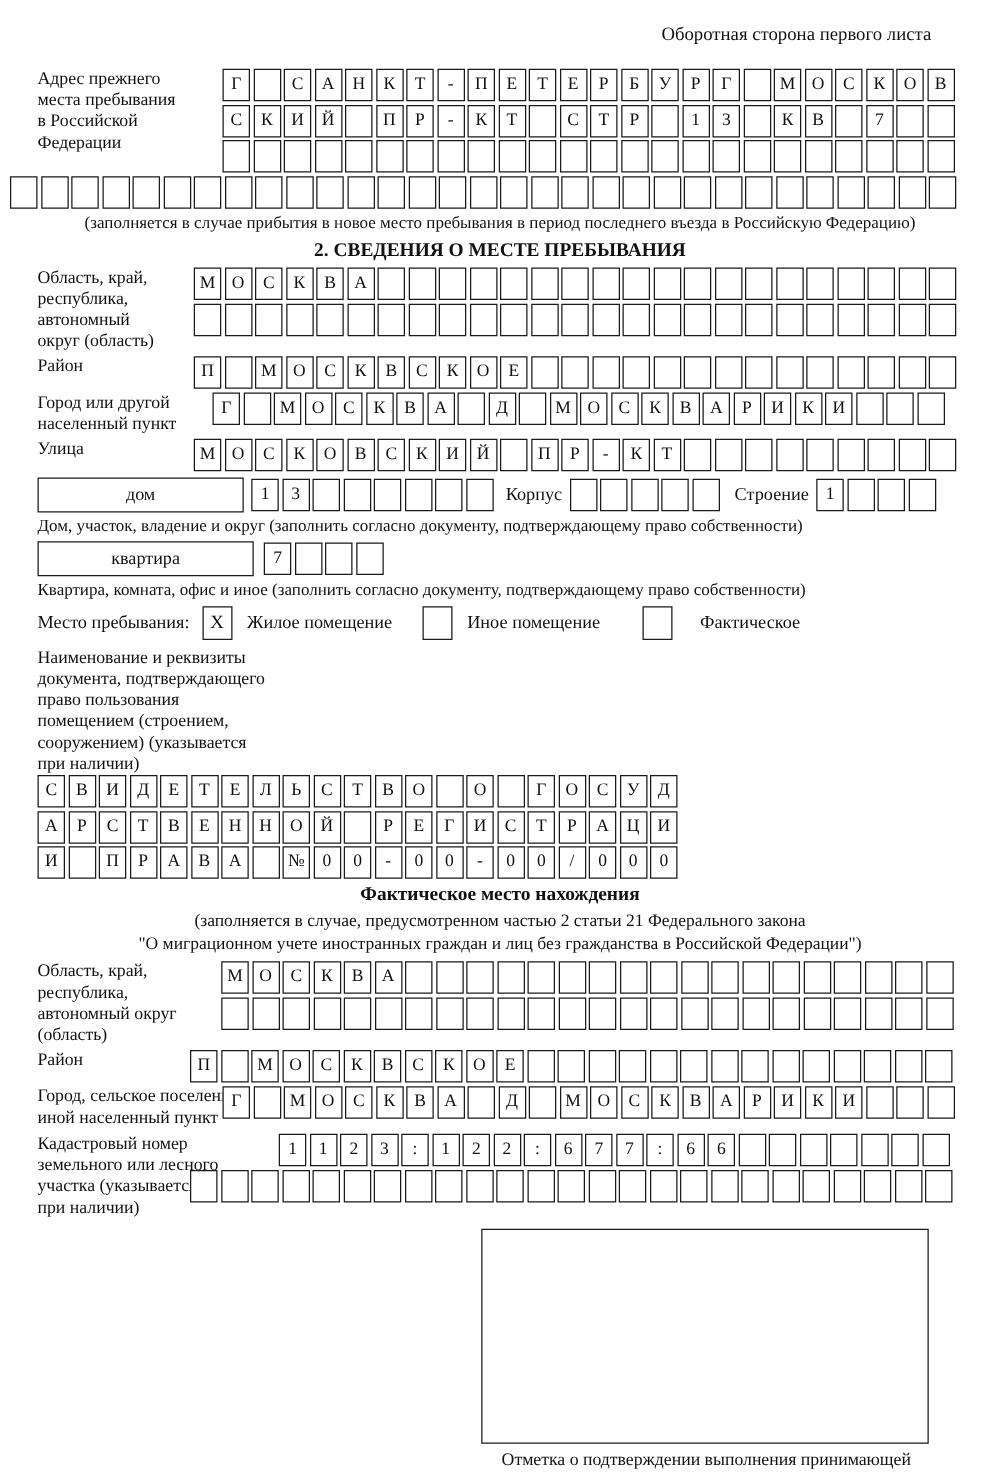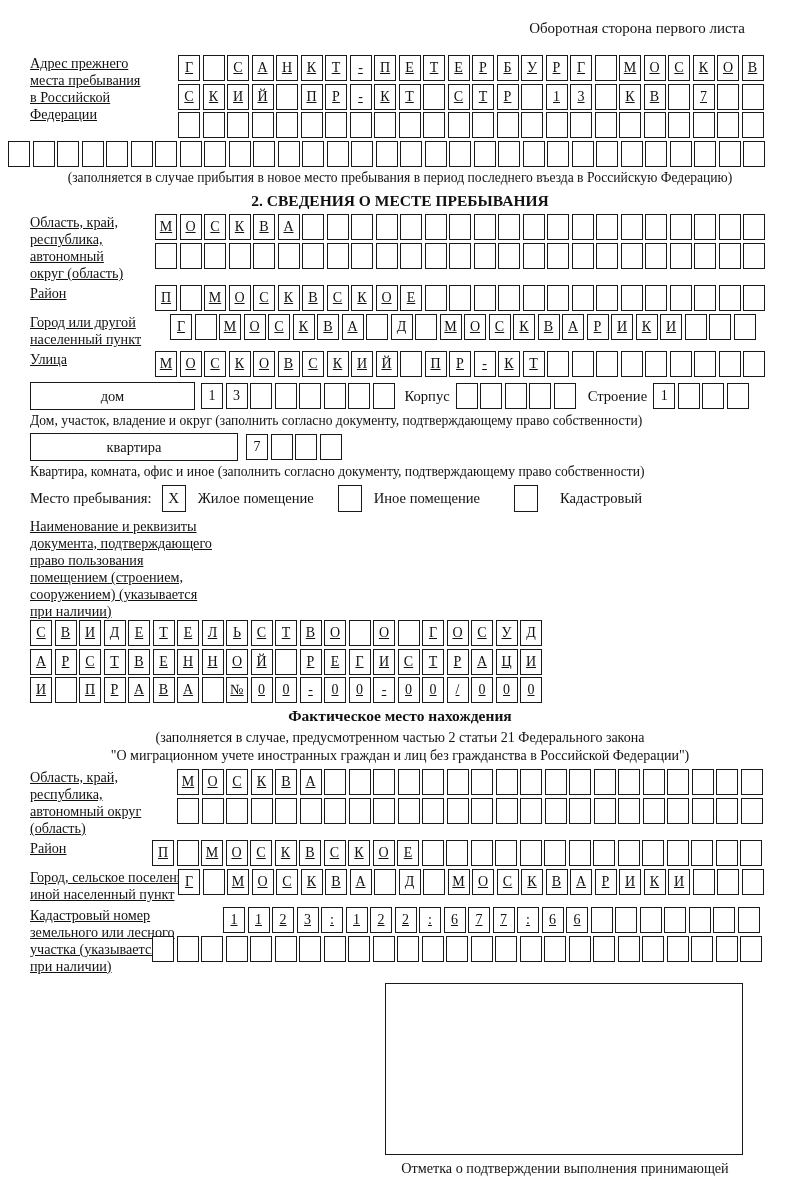--- a/index.html
+++ b/index.html
@@ -1,19 +1,19 @@
 <!DOCTYPE html>
 <html><head>
 <meta charset="utf-8">
 <style>
   html,body{margin:0;padding:0;background:#ffffff;}
   body{width:800px;height:1180px;font-family:"Liberation Serif",serif;color:#111;}
   .page{width:800px;height:1180px;box-sizing:border-box;padding:0 8px;overflow:hidden;position:relative;border-radius:12px;}
   .top-note{padding:20px 47px 0 0;text-align:right;font-size:15px;}
-  .field{display:flex;align-items:flex-start;margin-left:22px;text-decoration:underline;}
+  .field{display:flex;align-items:flex-start;margin-left:22px;}
   .flabel{font-size:14.2px;line-height:17px;white-space:pre;flex:none;}
   .stack{display:flex;flex-direction:column;gap:2.5px;}
   .cells{display:flex;gap:2.5px;}
   .cell{flex:none;width:22px;height:26px;box-sizing:border-box;border:1.6px solid #1a1a1a;
         display:flex;align-items:center;justify-content:center;font-size:14px;background:#fff;}
   .caption{font-size:13.6px;margin-top:3px;}
   .center{text-align:center;}
   .leftcap{margin-left:22px;}
   .sec-title{text-align:center;font-weight:bold;font-size:15.5px;margin:6px 0 4px 0;}
   .inline-row{display:flex;align-items:center;margin-left:22px;}
@@ -337,38 +337,38 @@
     <div class="cells">
         <div class="cell">1</div>
         <div class="cell"></div>
         <div class="cell"></div>
         <div class="cell"></div>
       </div>
   </div>
   <div class="caption leftcap">Дом, участок, владение и округ (заполнить согласно документу, подтверждающему право собственности)</div>
 
   <div class="inline-row mt4">
-    <div class="label-box" style="width:208px">квартира</div>
+    <div class="label-box" style="width:173px">квартира</div>
     <div class="cells" style="margin-left:8px">
         <div class="cell">7</div>
         <div class="cell"></div>
         <div class="cell"></div>
         <div class="cell"></div>
       </div>
   </div>
   <div class="caption leftcap">Квартира, комната, офис и иное (заполнить согласно документу, подтверждающему право собственности)</div>
 
   <div class="inline-row mt5">
     <div class="inl">Место пребывания:</div>
     <div class="chk">X</div>
     <div class="inl">Жилое помещение</div>
     <div class="chk" style="margin-left:24px"></div>
     <div class="inl">Иное помещение</div>
     <div class="chk" style="margin-left:34px;margin-right:22px"></div>
-    <div class="inl">Кадастровый</div>
+    <div class="inl">Фактическое</div>
   </div>
 
   <div class="field mt6">
     <div class="flabel" style="width:225px">Наименование и реквизиты
 документа, подтверждающего
 право пользования
 помещением (строением,
 сооружением) (указывается
 при наличии)</div>
     <div class="stack">

